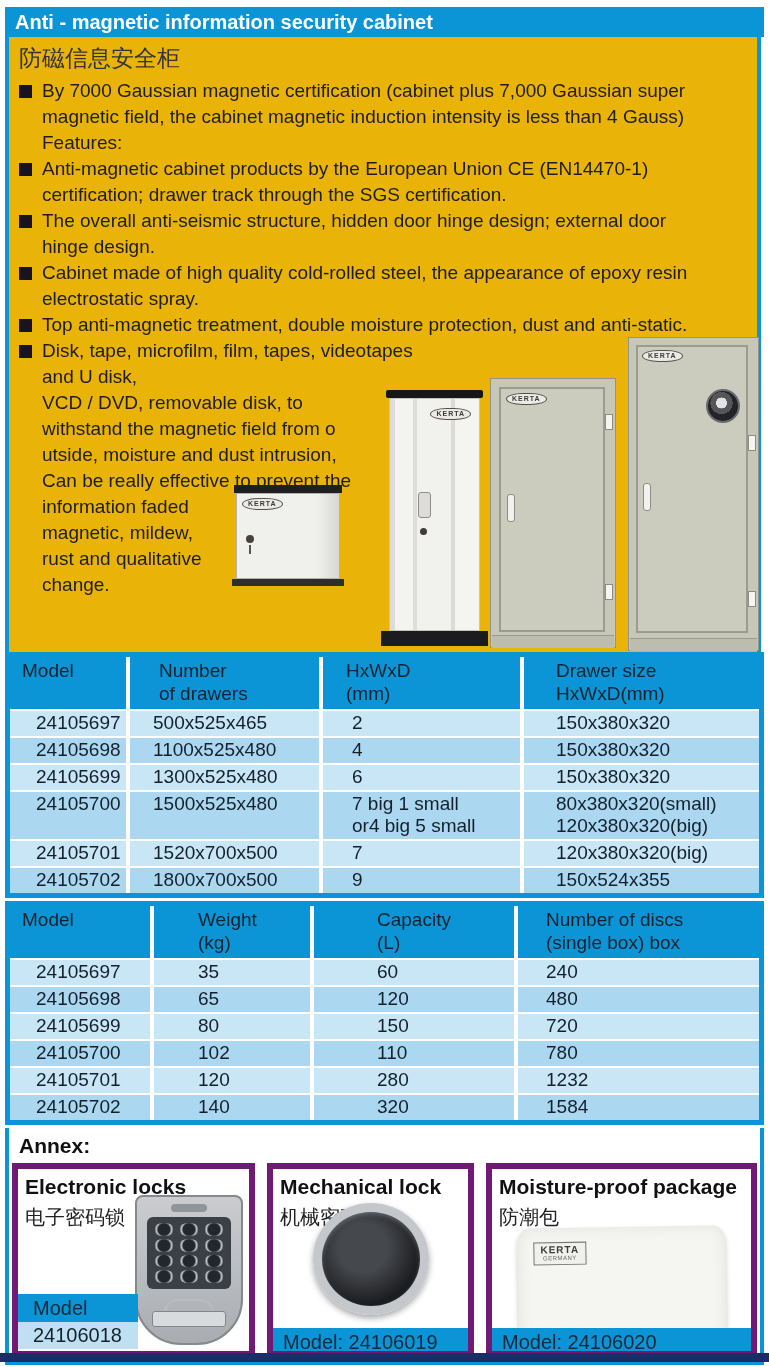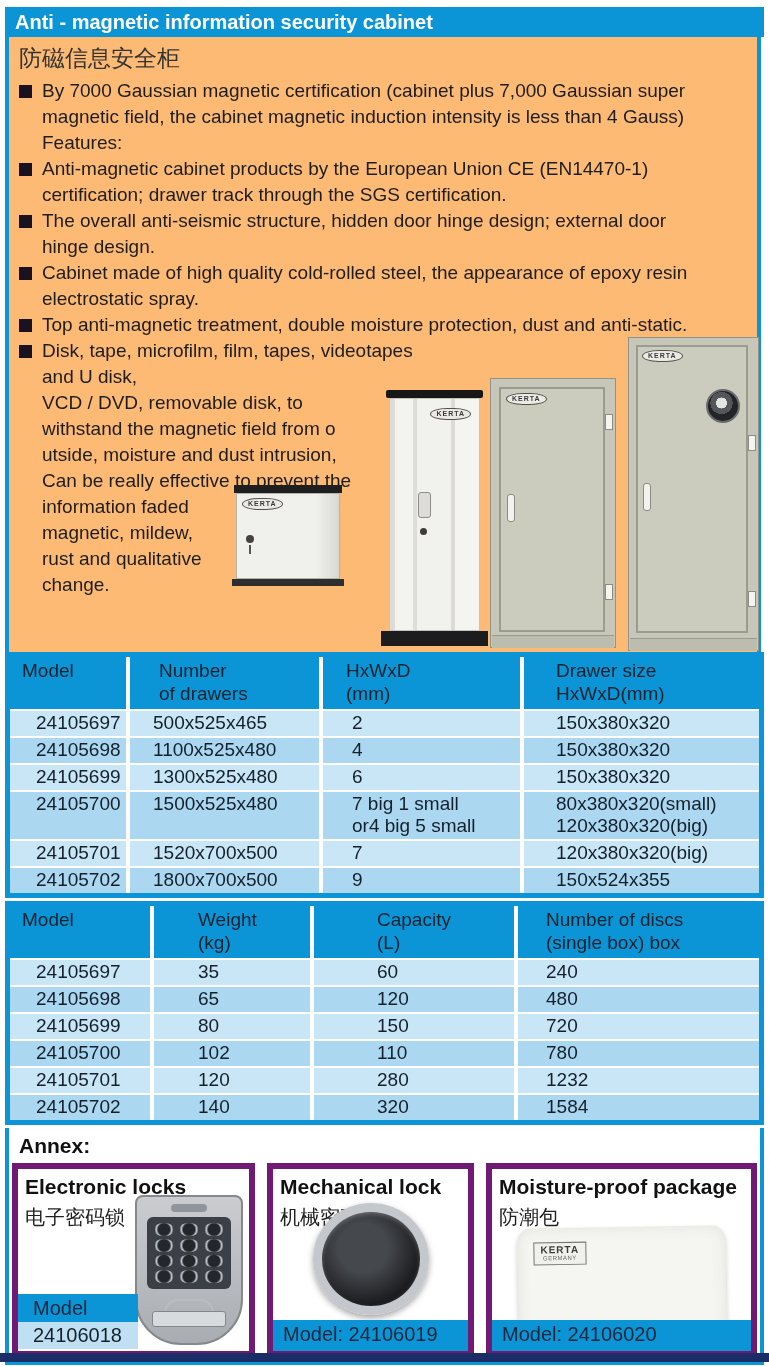--- a/index.html
+++ b/index.html
@@ -2,21 +2,21 @@
 <html><head>
 <meta charset="utf-8">
 <style>
   html,body{margin:0;padding:0;background:#fff;}
   .page{position:relative;width:769px;height:1367px;background:#fff;overflow:hidden;
         font-family:"Liberation Sans","DejaVu Sans",sans-serif;color:#1a1a1a;}
   
   .titlebar{position:absolute;left:5px;right:5px;top:7px;height:30px;background:#0c95d6;
             color:#fff;font-weight:bold;font-size:20px;line-height:30px;padding-left:10px;box-sizing:border-box;}
   
-  .panel{position:absolute;left:5px;right:8px;top:37px;height:615px;background:#fdba74;
+  .panel{position:absolute;left:5px;right:8px;top:37px;height:615px;background:#eab308;
          border-left:4px solid #0c95d6;border-right:4px solid #0c95d6;box-sizing:border-box;}
   .subtitle{font-size:23px;color:#333;margin:6px 0 4px 10px;}
   .features{margin:2px 8px 0 10px;}
   .feature{display:flex;align-items:flex-start;}
   .bullet{width:13px;height:13px;background:#191321;flex:0 0 13px;margin:7px 10px 0 0;}
   .ftext{font-size:19px;line-height:26px;white-space:pre-line;color:#1d1d1d;}
   .features .feature:last-child .ftext{max-width:372px;}
   
   .cab{position:absolute;}
   .cablogo{position:absolute;background:#eceae4;border:1px solid #55504a;border-radius:50% / 60%;
@@ -70,21 +70,21 @@
   #tbl2 .c1{padding-left:44px;} #tbl2 .c2{padding-left:63px;} #tbl2 .c3{padding-left:28px;}
   
   .annex{margin:0 5px;border-left:4px solid #0c95d6;border-right:4px solid #0c95d6;border-bottom:5px solid #0c95d6;
          padding:2px 0 3px 0;box-sizing:border-box;background:#fff;}
   .annex-heading{font-size:21px;font-weight:bold;color:#101010;margin:4px 0 5px 10px;}
   .boxes{display:flex;gap:12px;padding:0 3px;}
   .abox{position:relative;border:6px solid #701a75;height:194px;background:#fff;box-sizing:border-box;overflow:hidden;}
   .abox.b1{width:243px;} .abox.b2{width:207px;} .abox.b3{flex:1;}
   .abox .atitle{font-size:21px;font-weight:bold;color:#111;margin:6px 0 0 7px;}
   .abox .acn{font-size:20px;color:#222;margin:5px 0 0 7px;}
-  .mstrip{position:absolute;left:0;right:0;bottom:0;height:31px;background:#0c95d6;
+  .mstrip{position:absolute;left:0;right:0;bottom:0;height:23px;background:#0c95d6;
           color:#15273a;font-size:20px;line-height:29px;padding-left:10px;}
   .mlabel{position:absolute;left:0;bottom:29px;width:120px;height:28px;background:#0c95d6;
           color:#15273a;font-size:20px;line-height:28px;padding-left:15px;box-sizing:border-box;}
   .mvalue{position:absolute;left:0;bottom:2px;width:120px;height:27px;background:#bfe0f3;
           color:#16202c;font-size:20px;line-height:27px;padding-left:15px;box-sizing:border-box;}
   
   .elock{position:absolute;right:6px;bottom:6px;width:108px;height:150px;
          background:linear-gradient(#caccd0,#a9adb2);border:2px solid #85888c;
          border-radius:8px 8px 46px 46px;box-sizing:border-box;}
   .elock .etag{position:absolute;left:50%;transform:translateX(-50%);top:7px;width:36px;height:8px;

